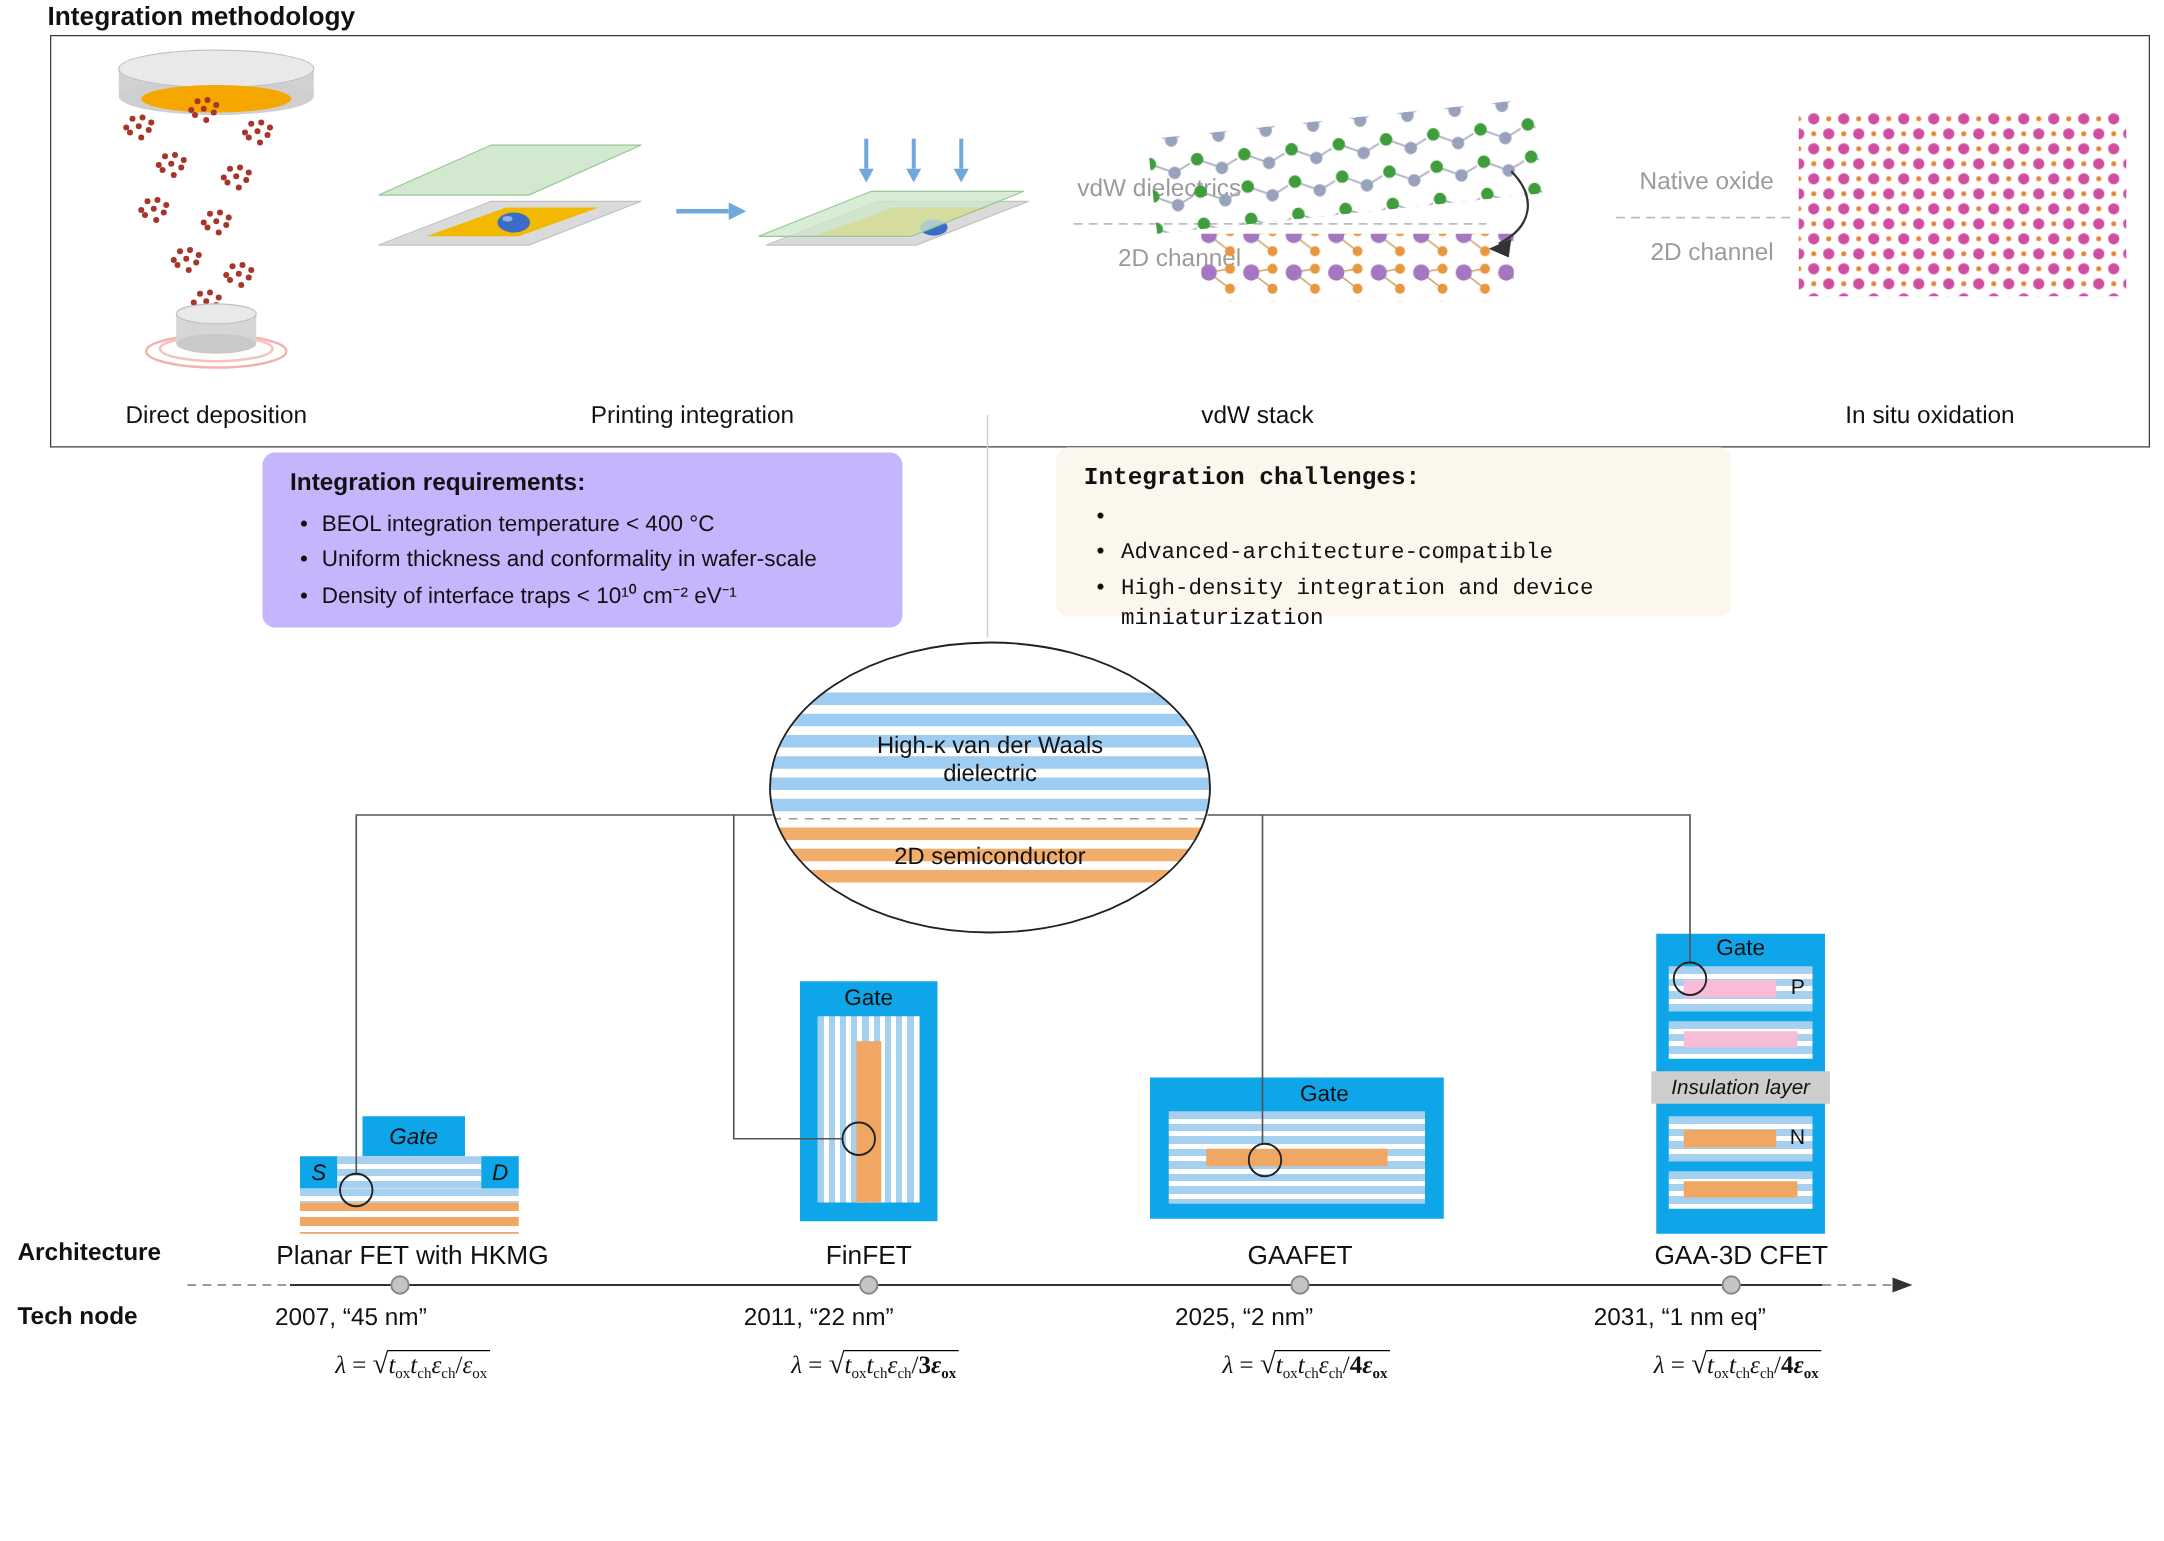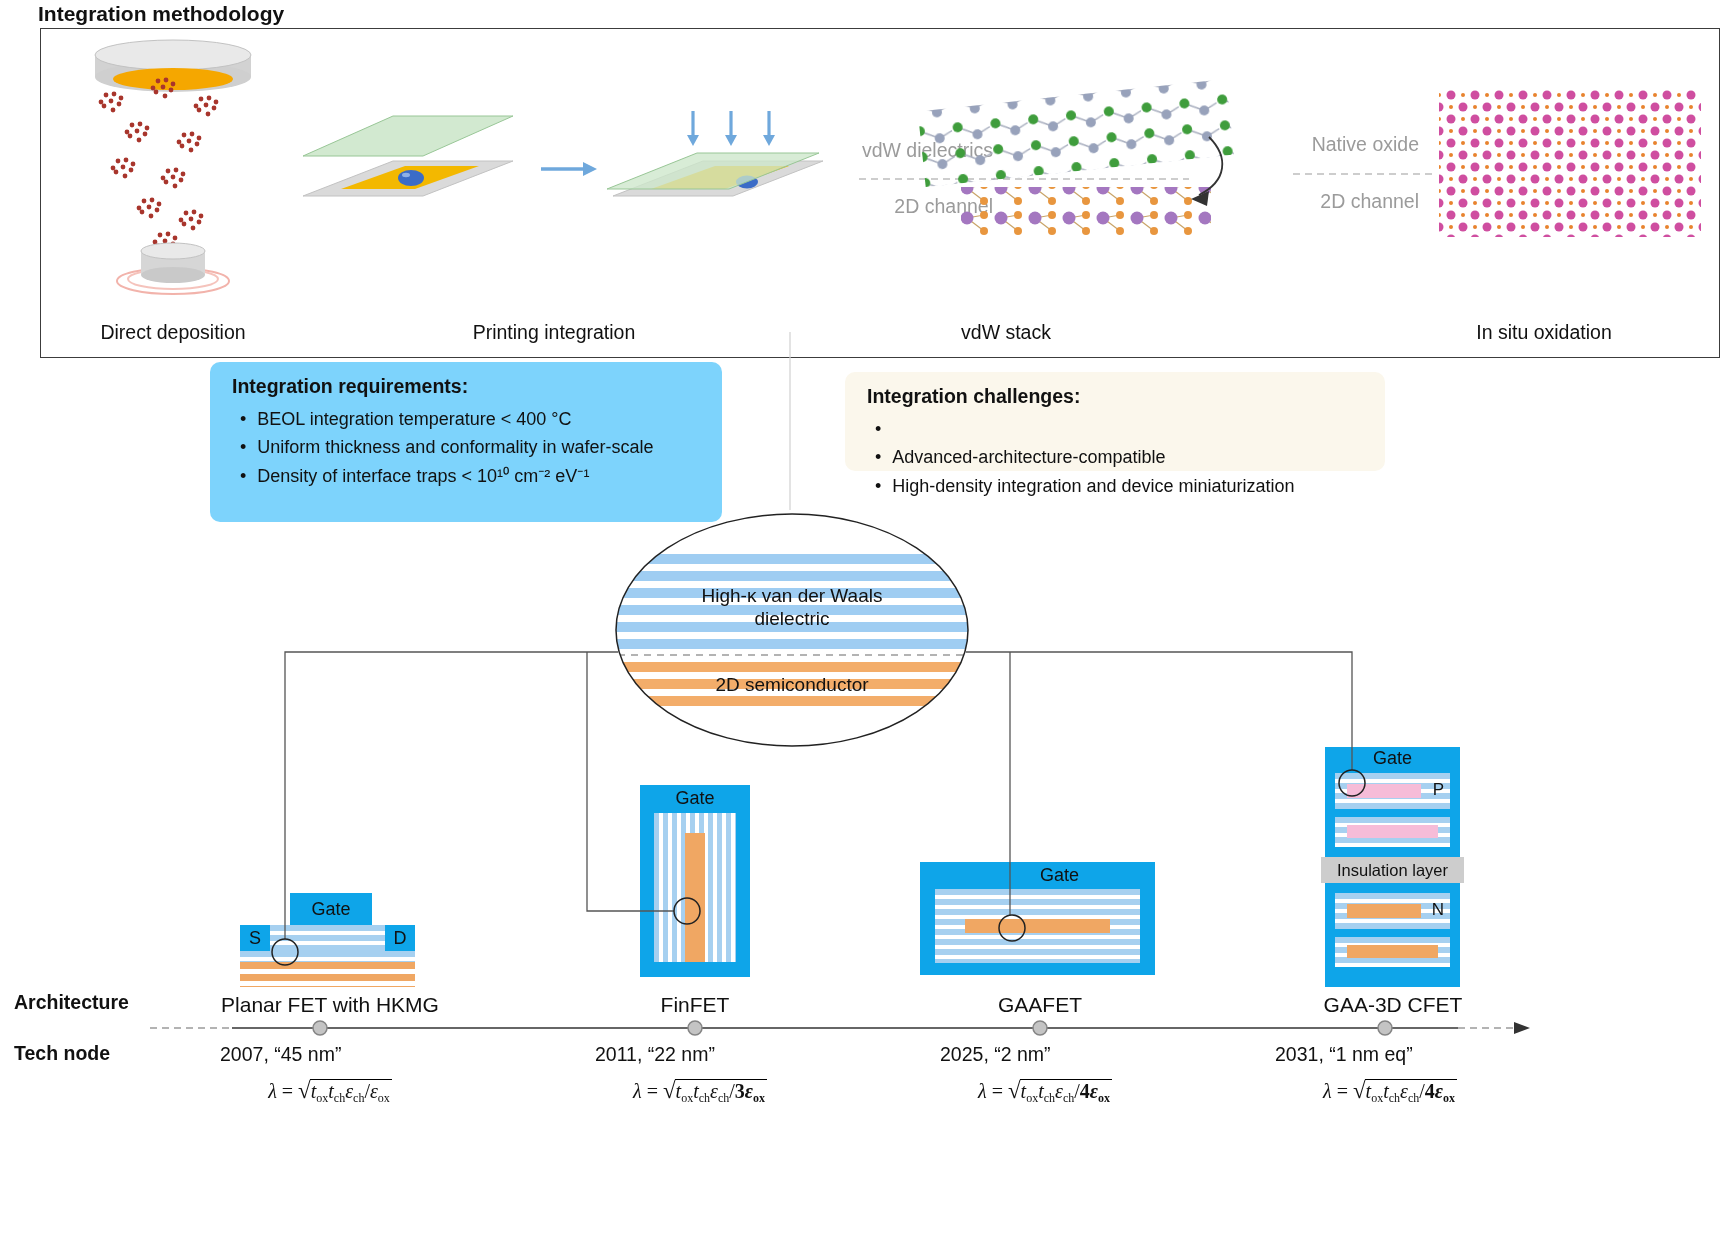--- a/index.html
+++ b/index.html
@@ -6,30 +6,30 @@
   body{width:1731px;height:1233px;background:#ffffff;position:relative;overflow:hidden;
        font-family:"Liberation Sans", sans-serif;color:#111;}
   .abs{position:absolute;}
   .fig-title{left:38px;top:2px;font-size:21px;font-weight:bold;}
   .method-box{left:40px;top:28px;width:1680px;height:330px;border:1.5px solid #3c3c3c;box-sizing:border-box;}
   .panel-caption{top:292px;width:240px;text-align:center;font-size:19.5px;}
   svg text{font-family:"Liberation Sans", sans-serif;fill:#111;}
   .glabel{font-size:19.5px;fill:#9b9b9b;}
   .gdash{stroke:#bdbdbd;stroke-width:1.4;stroke-dasharray:7 5;}
   .info-box{border-radius:10px;box-sizing:border-box;padding:13px 20px 14px 22px;}
-  .req-box{left:210px;top:362px;width:512px;height:160px;background:#7dd3fc;}
-  .chal-box{left:845px;top:372px;width:540px;height:99px;background:#fbf7ec;}
+  .req-box{left:210px;top:362px;width:512px;height:140px;background:#c4b5fd;}
+  .chal-box{left:845px;top:358px;width:540px;height:135px;background:#fbf7ec;font-family:Liberation Mono, monospace;}
   .info-title{font-weight:bold;font-size:19.5px;margin-bottom:9px;}
   .info-item{font-size:18px;margin:4px 0 4px 8px;display:flex;gap:11px;line-height:1.35;}
   .blt{flex:0 0 auto;}
   .dev-yellow{background:#0ea5e9;}
   .stripes-blue-h{background:repeating-linear-gradient(180deg,#a6d0f0 0 6px,#ffffff 6px 10px);}
   .stripes-blue-v{background:repeating-linear-gradient(90deg,#a6d0f0 0 5px,#ffffff 5px 9px);}
   .stripes-orange-h{background:repeating-linear-gradient(180deg,#f0a763 0 7px,#ffffff 7px 12px);}
-  .cc{display:flex;align-items:center;justify-content:center;}
+  .cc{display:flex;align-items:center;justify-content:center;font-style:italic;}
   .gate-label{font-size:18px;}
   .arch-caption{top:993px;text-align:center;font-size:21px;}
   .axis-label{font-weight:bold;font-size:19.5px;}
   .tech-node{top:1043px;text-align:left;font-size:19.5px;}
   .formula{top:1078px;text-align:center;font-family:"Liberation Serif", serif;font-size:20px;}
   .formula .it{font-style:italic;}
   .formula .b{font-weight:bold;}
   .formula .sub{font-size:0.6em;vertical-align:-0.35em;}
   .formula .rt{font-size:1.15em;margin-right:-1px;}
   .radicand{display:inline-block;border-top:1.4px solid #000;padding:0 2px 0 1px;line-height:1.15;}

